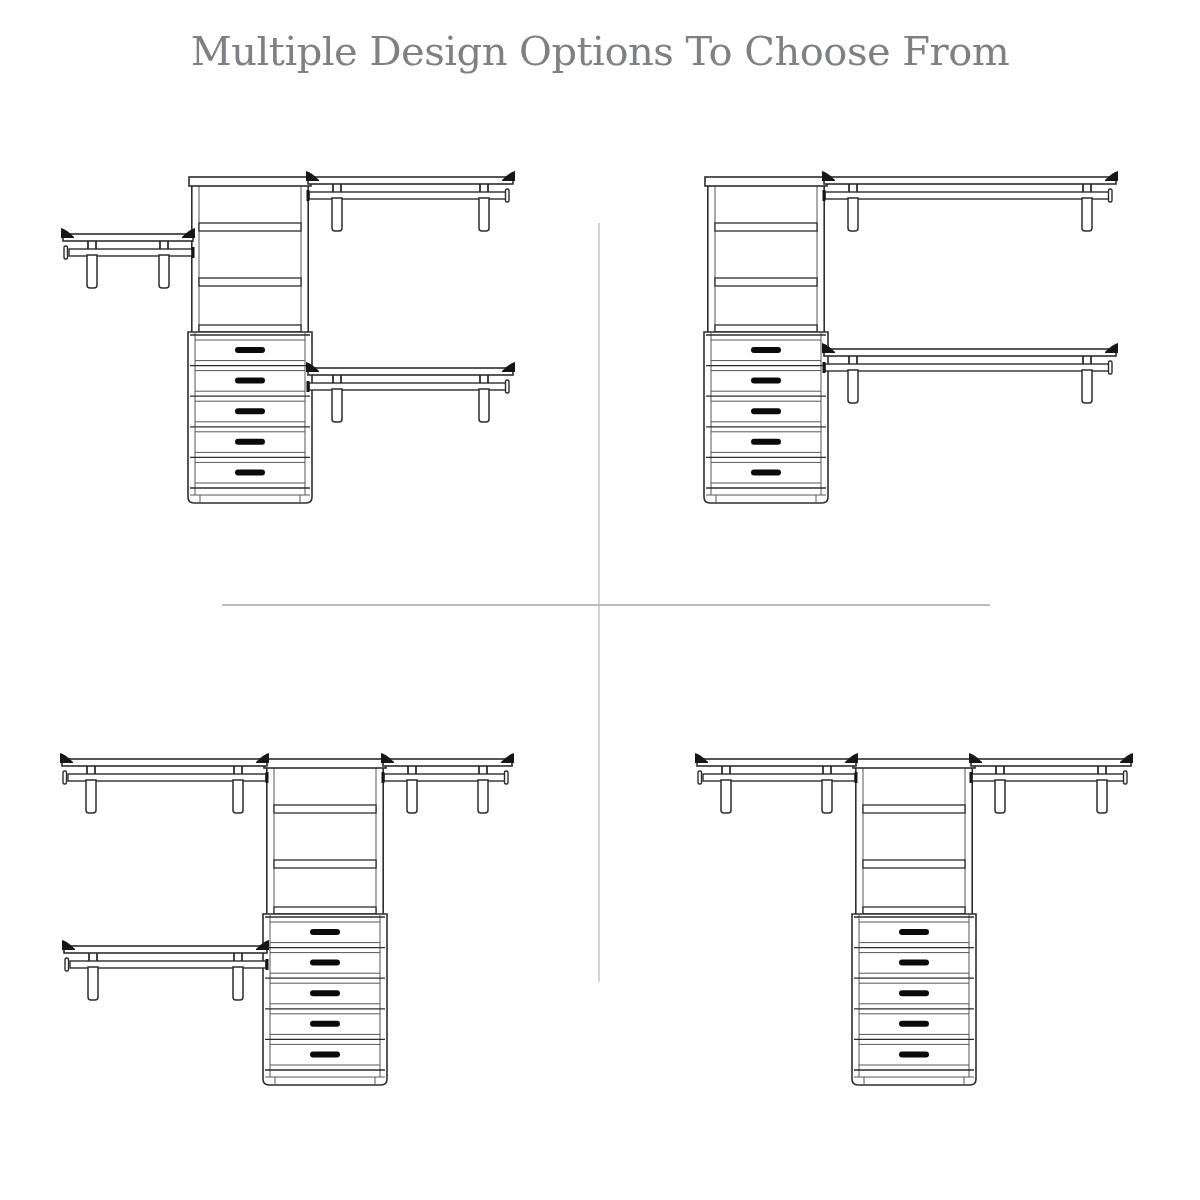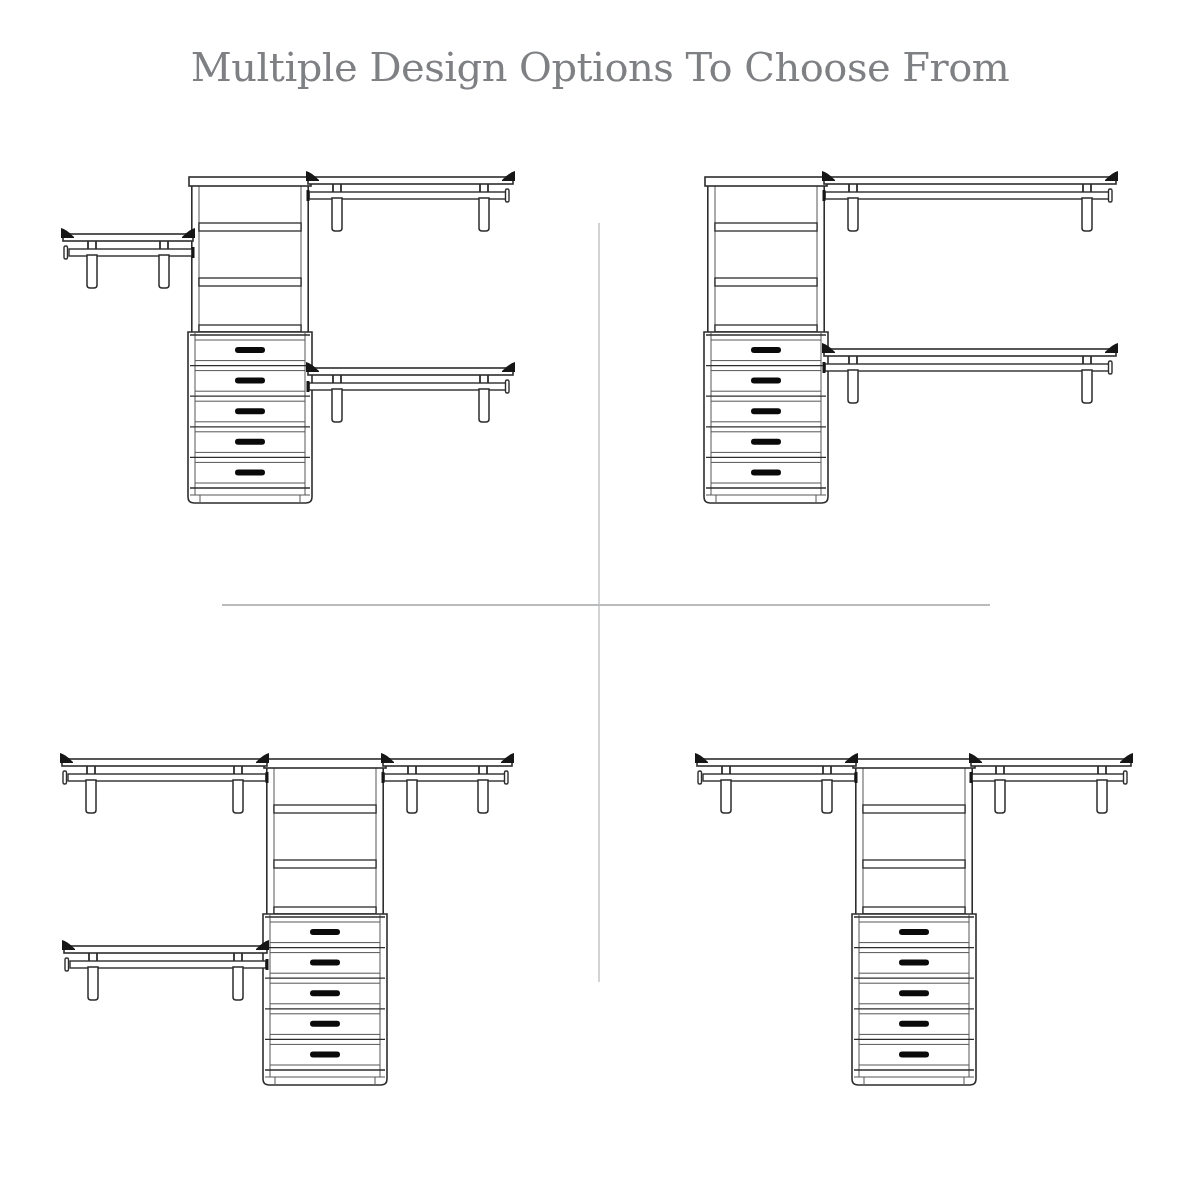--- a/index.html
+++ b/index.html
@@ -6,21 +6,21 @@
   .page {
     position: relative;
     width: 1200px;
     height: 1200px;
     background: #ffffff;
     overflow: hidden;
     font-family: "DejaVu Serif", "Liberation Serif", serif;
   }
   .title {
     margin: 0;
-    padding-top: 44px;
+    padding-top: 28px;
     width: 100%;
     text-align: center;
     font-family: "DejaVu Serif", "Liberation Serif", serif;
     font-weight: normal;
     font-size: 40px;
     letter-spacing: -0.5px;
     color: #7e8083;
   }
   #illustration {
     position: absolute;

